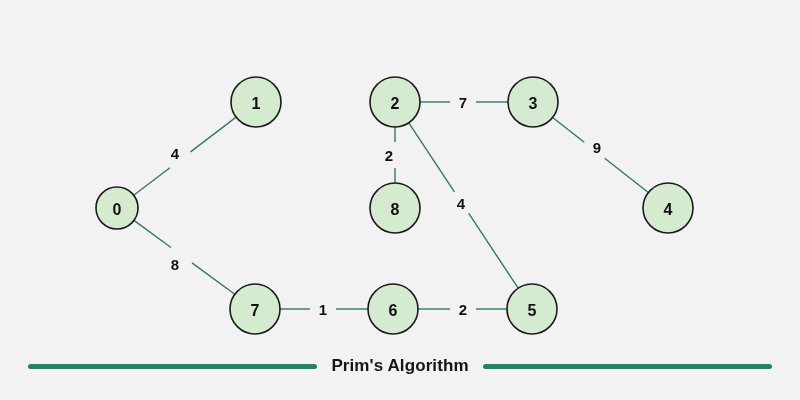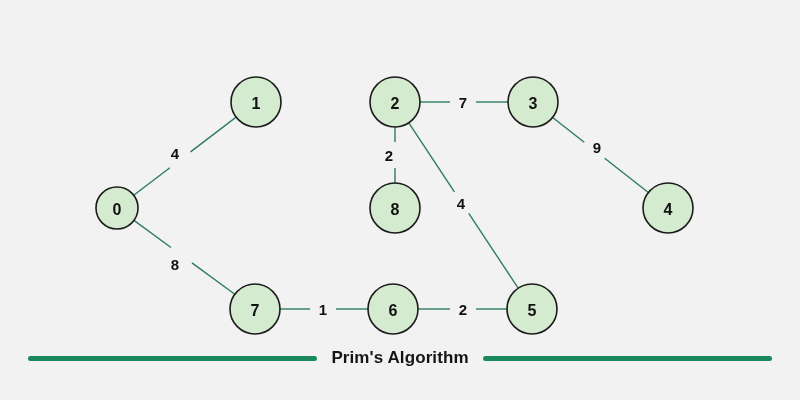--- a/index.html
+++ b/index.html
@@ -46,21 +46,21 @@
     fill: none;
   }
   .node-circle {
     fill: #d5ebd0;
     stroke: #1b1b1b;
     stroke-width: 1.6;
   }
   #caption-bar {
     position: absolute;
     left: 0;
-    bottom: 32px;
+    bottom: 24px;
     width: 800px;
     display: flex;
     align-items: center;
     justify-content: center;
     gap: 14px;
     box-sizing: border-box;
     padding: 0 28px;
   }
   .caption-rule {
     flex: 1 1 auto;

